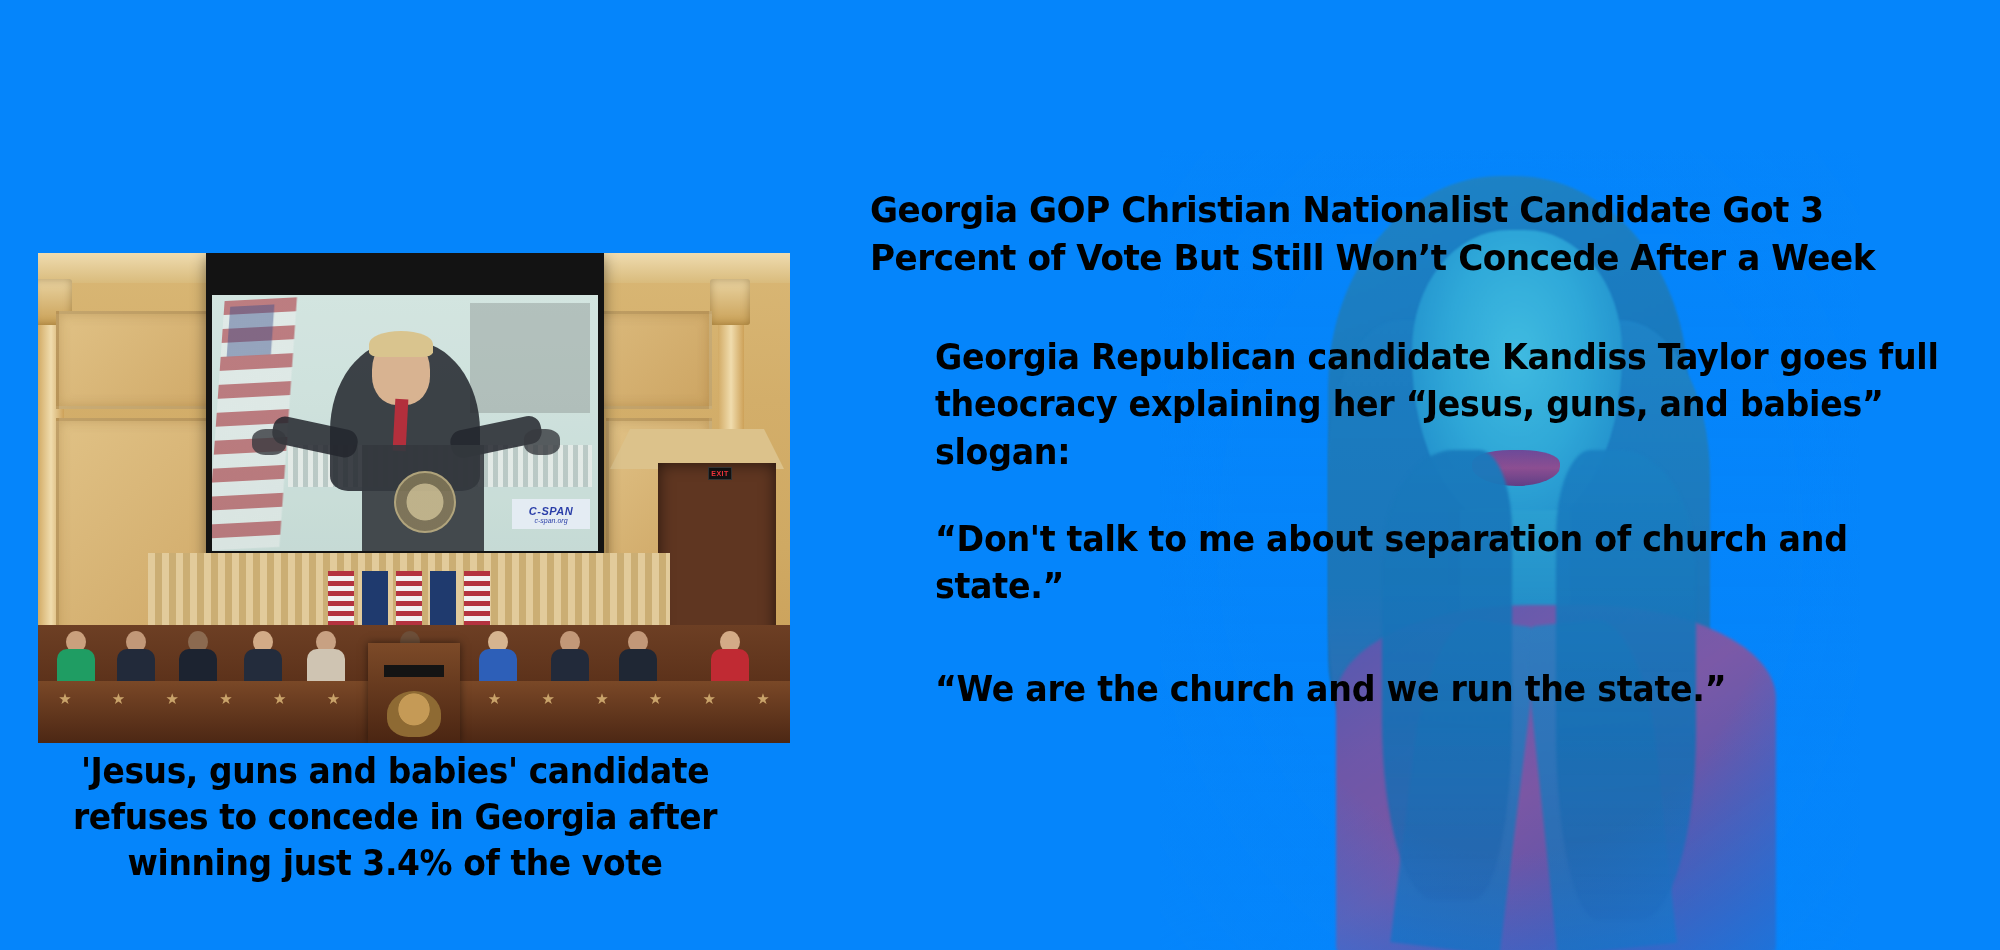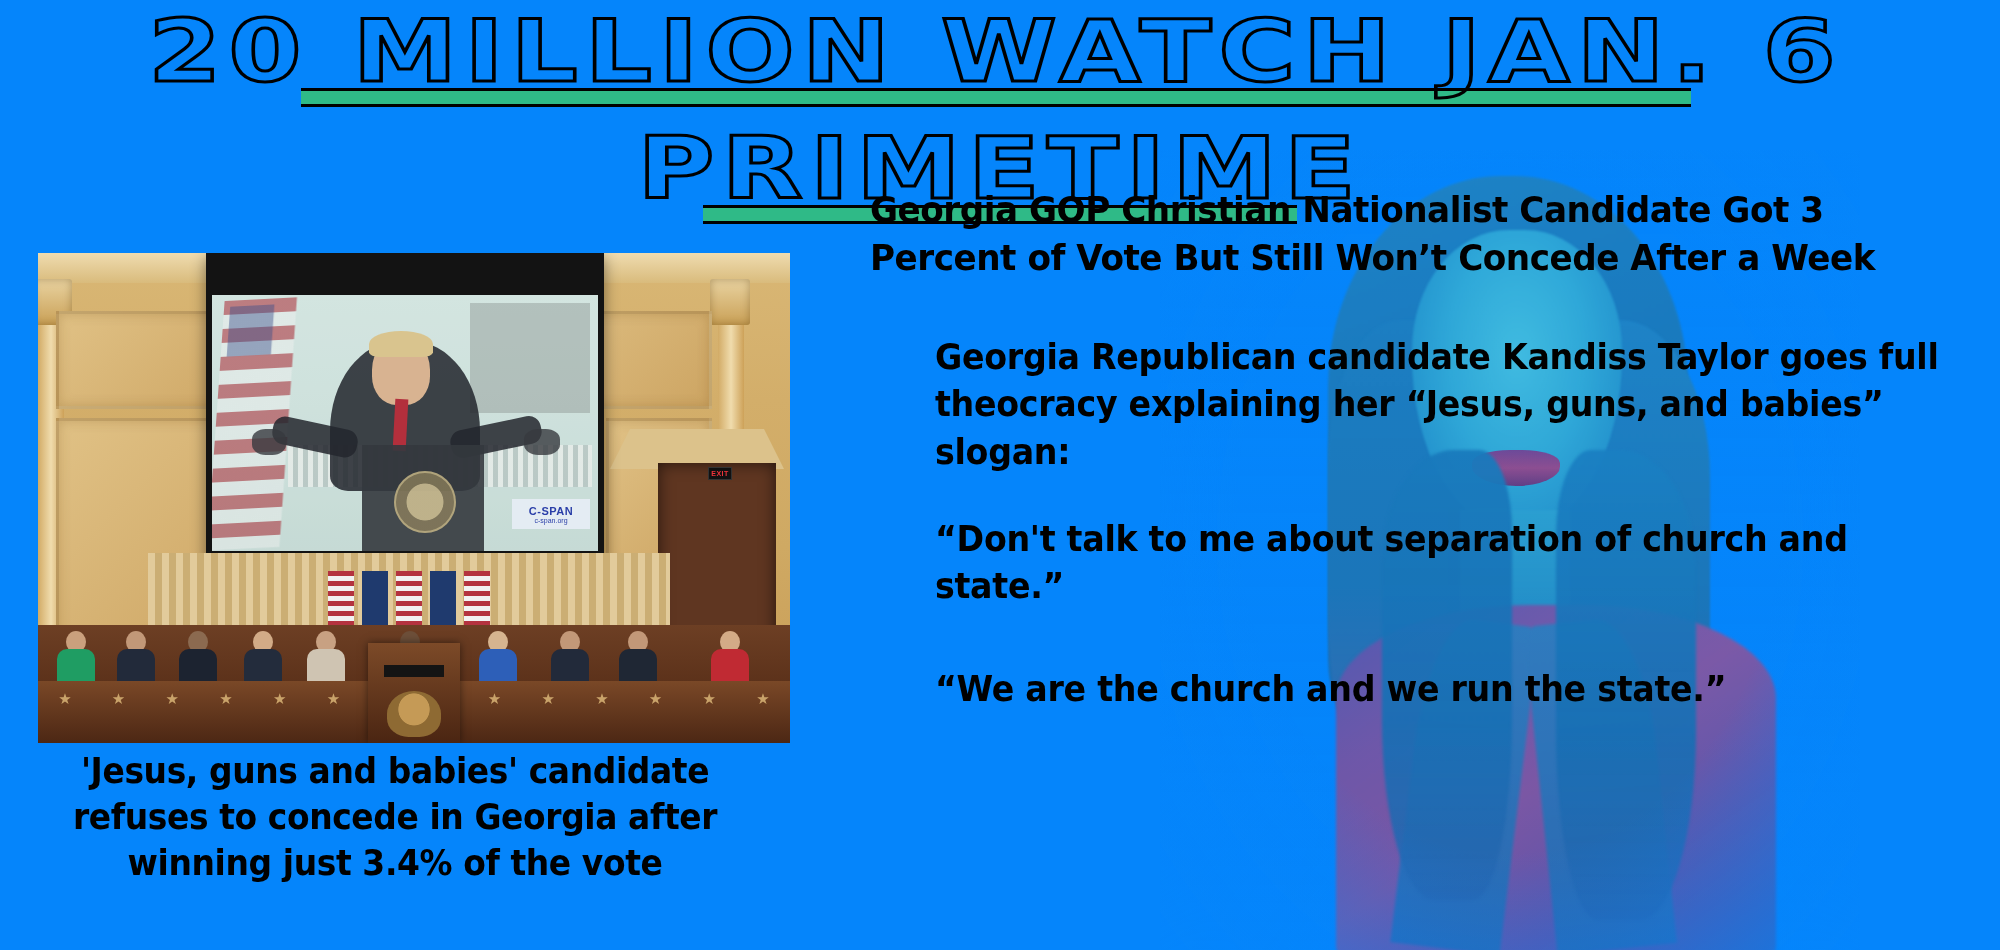--- a/index.html
+++ b/index.html
@@ -138,21 +138,21 @@
     background:rgba(52,56,62,.9);
   }
   .seal{
     position:absolute;left:32px;top:26px;width:58px;height:58px;border-radius:50%;
     background:radial-gradient(circle,rgba(212,196,150,.85) 0 44%,rgba(150,135,95,.7) 46% 100%);
     border:2px solid rgba(200,185,140,.7);
   }
   .cspan{
     position:absolute;right:8px;bottom:22px;width:78px;height:30px;
     background:rgba(235,240,250,.8);
-    display:flex;flex-direction:column;align-items:center;justify-content:center;
+    display:flex;flex-direction:column;align-items:center;justify-content:center;font-style:italic;
   }
   .cspan-t{font-size:11px;font-weight:bold;color:#2a3ea8;letter-spacing:.5px;font-family:"Liberation Sans",sans-serif;}
   .cspan-s{font-size:7px;color:#2a3ea8;font-family:"Liberation Sans",sans-serif;}
 
   
   .doorway{
     position:absolute;right:14px;top:210px;width:118px;height:185px;
     background:#5f3621;
     box-shadow:inset 0 0 16px rgba(0,0,0,.6);
   }
@@ -355,34 +355,20 @@
     <div class="por-neck"></div>
     <div class="por-jacket"></div>
     <div class="por-lapel-l"></div>
     <div class="por-lapel-r"></div>
     <div class="por-hair-front-l"></div>
     <div class="por-hair-front-r"></div>
     <div class="por-tint"></div>
     <div class="por-edgefade"></div>
   </div>
 
-  <div class="title-block">
-    <span class="title-line title-line-1">
-      <span class="title-inner">
-        <span class="title-text">20 MILLION WATCH JAN. 6</span>
-        <span class="title-underline" style="background: rgb(47, 186, 135);"></span>
-      </span>
-    </span>
-    <span class="title-line title-line-2">
-      <span class="title-inner">
-        <span class="title-text">PRIMETIME</span>
-        <span class="title-underline" style="background: rgb(47, 186, 135);"></span>
-      </span>
-    </span>
-  </div>
 
   <div class="photo-frame">
     <div class="hall-wall"></div>
     <div class="cornice"></div>
     <div class="pilaster pil-l"></div>
     <div class="pilaster pil-r"></div>
     <div class="capital cap-l"></div>
     <div class="capital cap-r"></div>
 
     <div class="wall-panel p-left-upper"></div>

